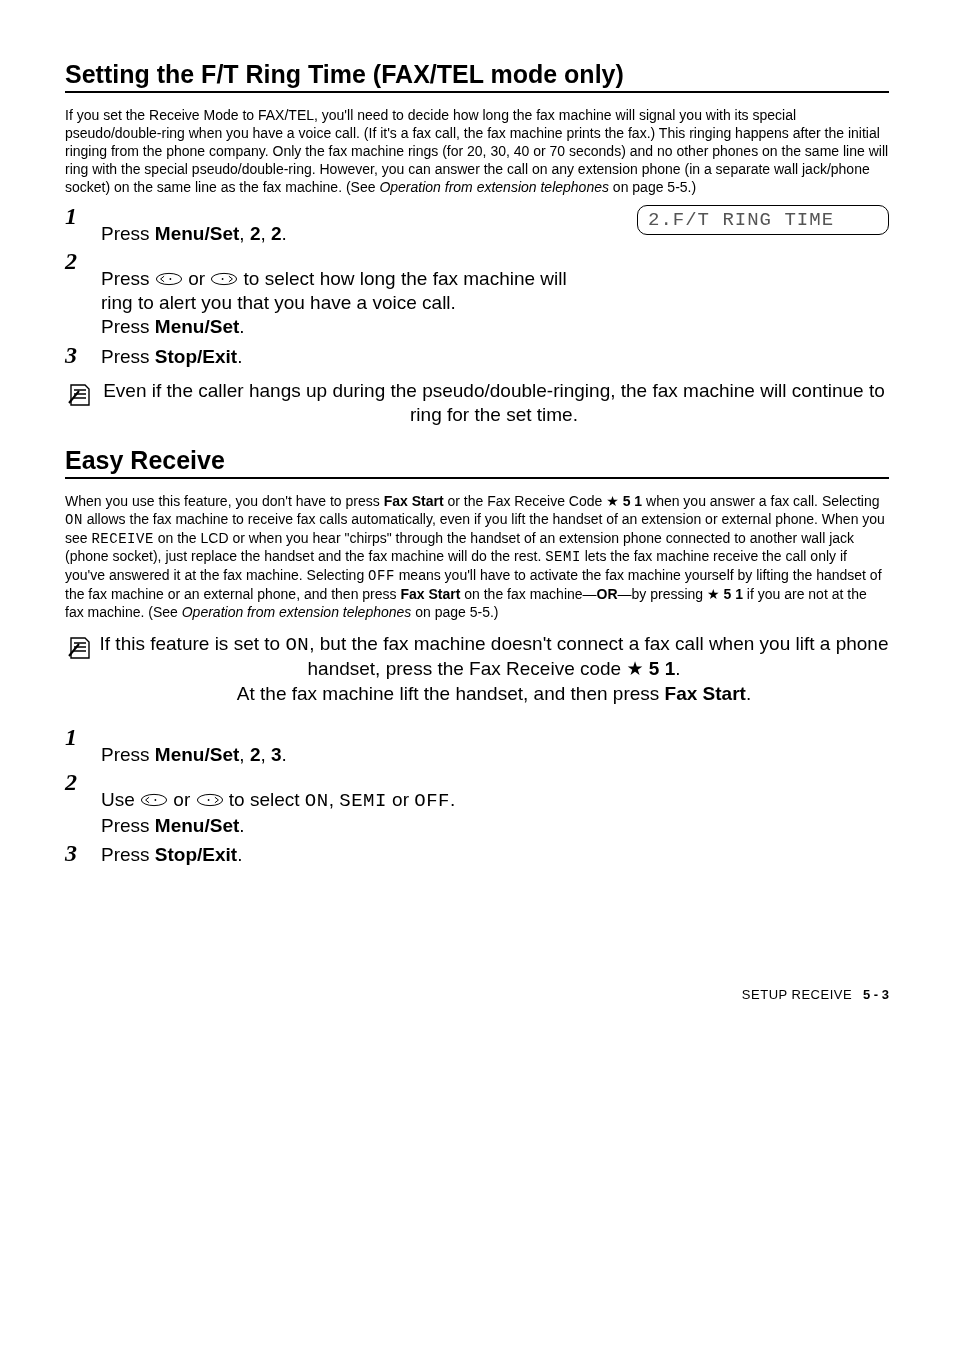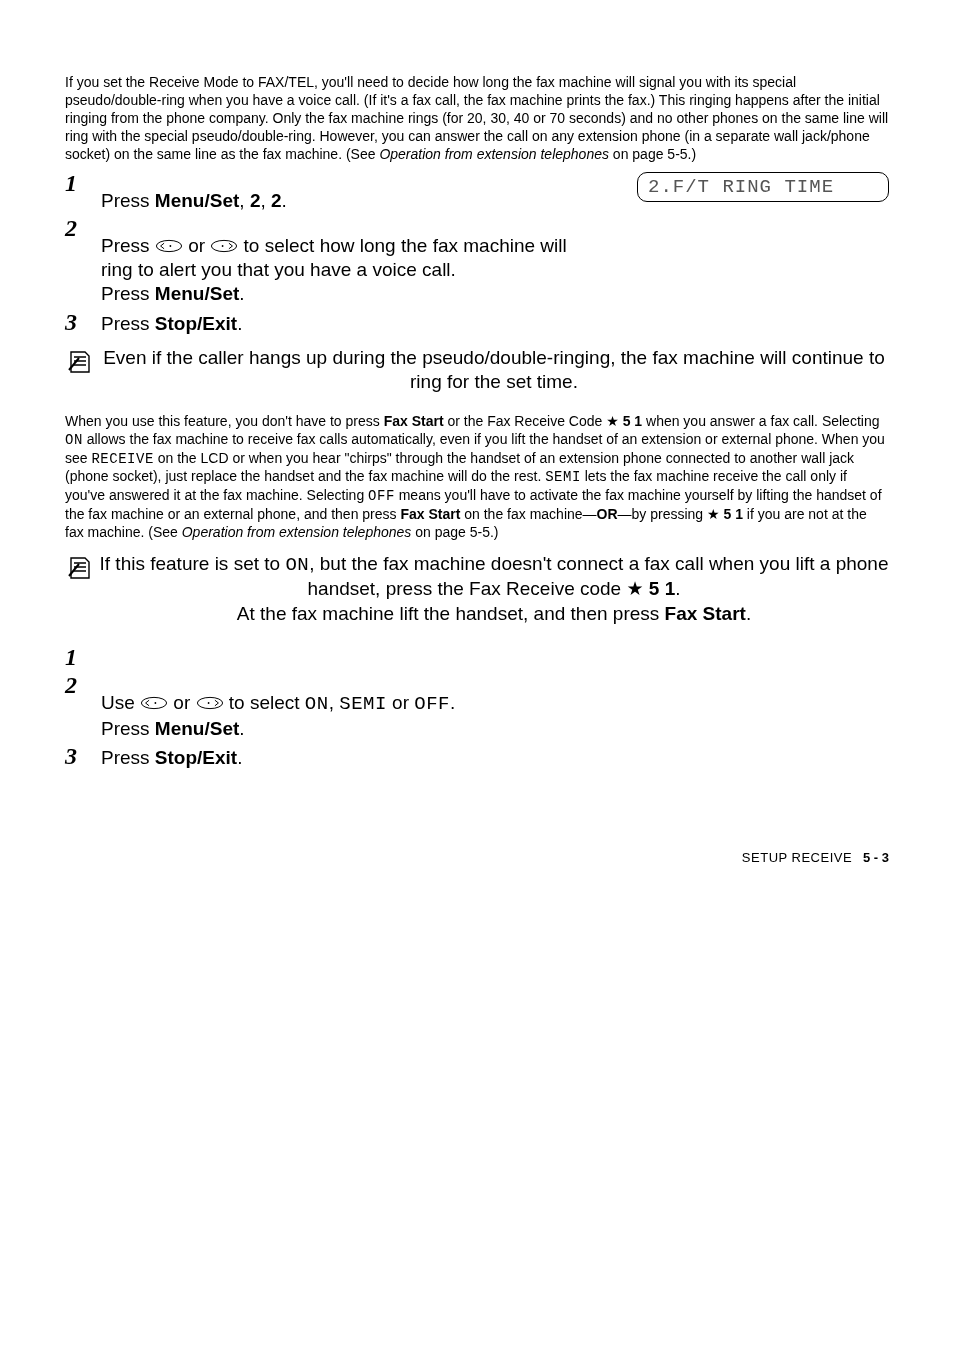--- a/index.html
+++ b/index.html
@@ -93,30 +93,31 @@
   .star {
     font-family: "Segoe UI Symbol", Arial, sans-serif;
   }
   .mono {
     font-family: "Courier New", Courier, monospace;
     letter-spacing: 0.5px;
   }
   .footer {
     text-align: right;
     font-size: 13px;
-    margin-top: 80px;
+    margin-top: 120px;
   }
   .footer .sect { letter-spacing: 0.5px; }
   .footer .pg { font-weight: bold; }
 </style>
 </head>
 <body>
 
 <div class="page">
 
+  <h2 class="section-title">Setting the F/T Ring Time (FAX/TEL mode only)</h2>
   <div class="body-text">If you set the Receive Mode to FAX/TEL, you'll need to decide how long the fax machine will signal you with its special pseudo/double-ring when you have a voice call. (If it's a fax call, the fax machine prints the fax.) This ringing happens after the initial ringing from the phone company. Only the fax machine rings (for 20, 30, 40 or 70 seconds) and no other phones on the same line will ring with the special pseudo/double-ring. However, you can answer the call on any extension phone (in a separate wall jack/phone socket) on the same line as the fax machine. (See <em>Operation from extension telephones</em> on page 5-5.)</div>
 
   <div class="step-block">
     <div class="step-num">1</div>
     <div class="step-text">
         <div class="step-inner">Press <strong>Menu/Set</strong>, <strong>2</strong>, <strong>2</strong>.</div>
       </div>
     <div class="lcd-wrap"><span class="lcd">2.F/T RING TIME</span></div>
   </div>
 
@@ -142,33 +143,37 @@
 
   <div class="note-row">
     <svg class="note-icon" viewBox="0 0 28 28" fill="none" stroke="#000" stroke-width="1.4">
       <path d="M6 4 H20 L24 8 V24 H6 Z"></path>
       <path d="M9 9 H21 M9 13 H21 M9 17 H21"></path>
       <path d="M4 22 L14 10" stroke-width="2"></path>
     </svg>
     <div class="note-text">Even if the caller hangs up during the pseudo/double-ringing, the fax machine will continue to ring for the set time.</div>
   </div>
 
+  <h2 class="section-title">Easy Receive</h2>
   <div class="body-text">When you use this feature, you don't have to press <strong>Fax Start</strong> or the Fax Receive Code <span class="star">★</span> <strong>5 1</strong> when you answer a fax call. Selecting <span class="mono">ON</span> allows the fax machine to receive fax calls automatically, even if you lift the handset of an extension or external phone. When you see <span class="mono">RECEIVE</span> on the LCD or when you hear "chirps" through the handset of an extension phone connected to another wall jack (phone socket), just replace the handset and the fax machine will do the rest. <span class="mono">SEMI</span> lets the fax machine receive the call only if you've answered it at the fax machine. Selecting <span class="mono">OFF</span> means you'll have to activate the fax machine yourself by lifting the handset of the fax machine or an external phone, and then press <strong>Fax Start</strong> on the fax machine—<strong>OR</strong>—by pressing <span class="star">★</span> <strong>5 1</strong> if you are not at the fax machine. (See <em>Operation from extension telephones</em> on page 5-5.)</div>
 
   <div class="note-row">
     <svg class="note-icon" viewBox="0 0 28 28" fill="none" stroke="#000" stroke-width="1.4">
       <path d="M6 4 H20 L24 8 V24 H6 Z"></path>
       <path d="M9 9 H21 M9 13 H21 M9 17 H21"></path>
       <path d="M4 22 L14 10" stroke-width="2"></path>
     </svg>
     <div class="note-text">If this feature is set to <span class="mono">ON</span>, but the fax machine doesn't connect a fax call when you lift a phone handset, press the Fax Receive code <span class="star">★</span> <strong>5 1</strong>.<br>At the fax machine lift the handset, and then press <strong>Fax Start</strong>.</div>
   </div>
 
   <div class="step-block">
     <div class="step-num">1</div>
+    <div class="step-text">
+        <div class="step-inner">Press <strong>Menu/Set</strong>, <strong>2</strong>, <strong>3</strong>.</div>
+      </div>
   </div>
 
   <div class="step-block">
     <div class="step-num">2</div>
     <div class="step-text">
         <div class="step-inner">Use <svg class="arrow-svg" viewBox="0 0 40 20" stroke="#000" fill="none" stroke-width="1.4">
             <ellipse cx="20" cy="10" rx="18" ry="8"></ellipse>
             <path d="M13 6 L8 10 L13 14"></path>
             <circle cx="22" cy="10" r="1.3" fill="#000" stroke="none"></circle>
           </svg> or <svg class="arrow-svg" viewBox="0 0 40 20" stroke="#000" fill="none" stroke-width="1.4">

